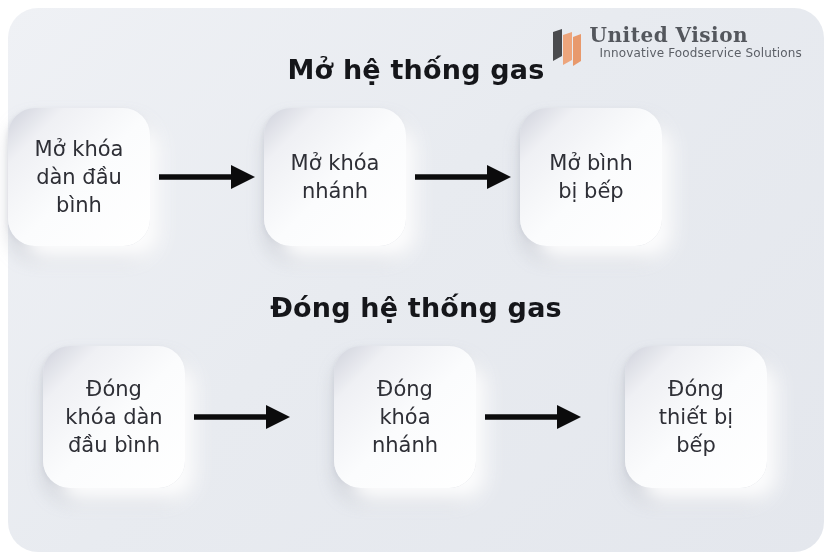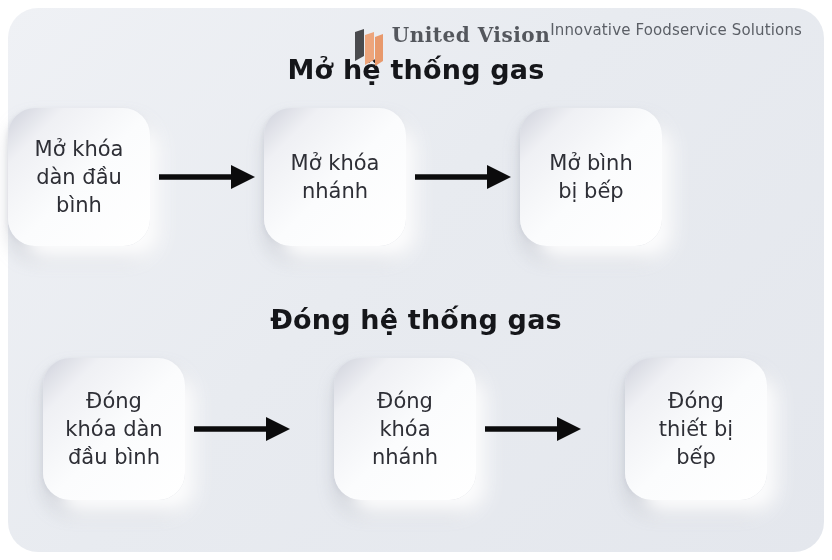--- a/index.html
+++ b/index.html
@@ -21,48 +21,49 @@
   }
   
   .logo {
     position: absolute;
     top: 16px; right: 22px;
     display: flex;
     align-items: flex-start;
     gap: 7px;
   }
   .logo-icon { display: block; margin-top: 2px; }
-  .logo-text { display: flex; flex-direction: row; }
+  .logo-text { display: flex; flex-direction: column; }
   .logo-brand {
     font-family: "DejaVu Serif", "Liberation Serif", serif;
     font-weight: bold;
     font-size: 20px;
     line-height: 23px;
     color: #54575d;
     letter-spacing: 0.5px;
     white-space: nowrap;
   }
   .logo-tagline {
-    font-size: 15px;
+    font-size: 12px;
     line-height: 12px;
     color: #5b5f66;
     letter-spacing: 0.15px;
     white-space: nowrap;
+    margin-left: 10px;
   }
   
   .section-title {
     text-align: center;
     font-weight: bold;
     font-size: 27px;
     line-height: 32px;
     color: #15161a;
     letter-spacing: 0.2px;
   }
   .title-open { margin-top: 46px; }
-  .title-close { margin-top: 58px; }
+  .title-close { margin-top: 46px; }
   .flow-row {
     display: flex;
     justify-content: flex-start;
     align-items: center;
     margin-top: 22px;
   }
   .step-box {
     width: 142px;
     height: 138px;
     border-radius: 27px;

